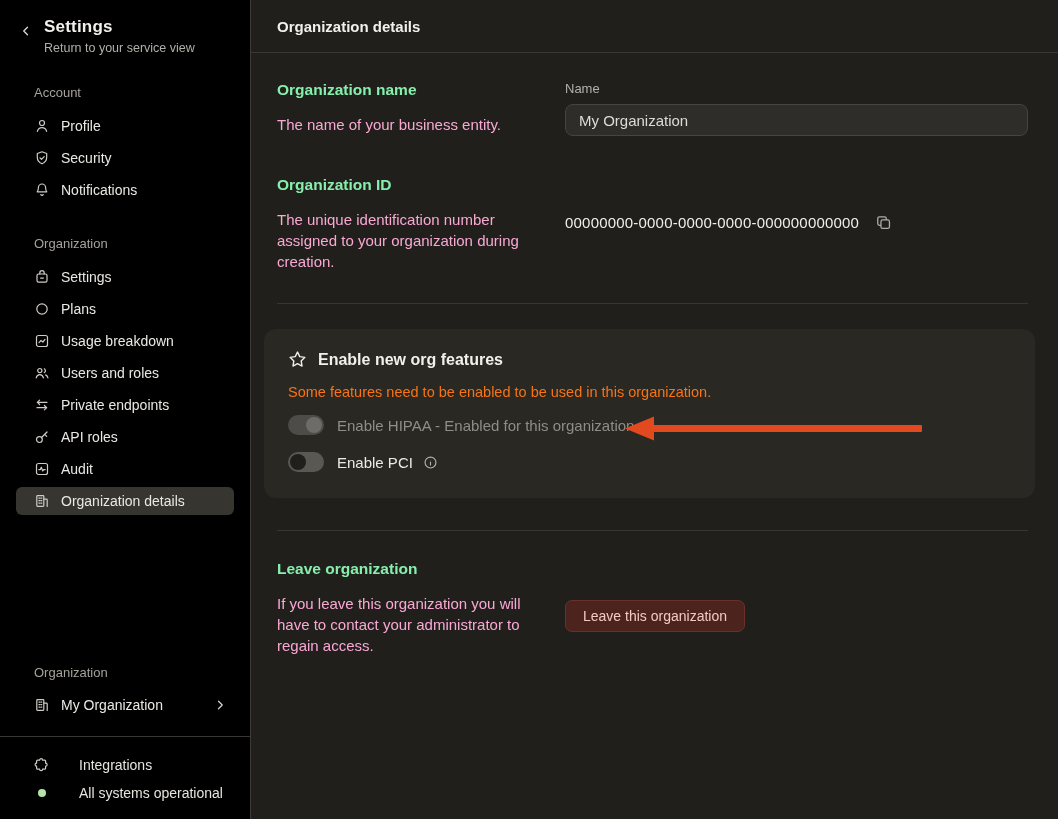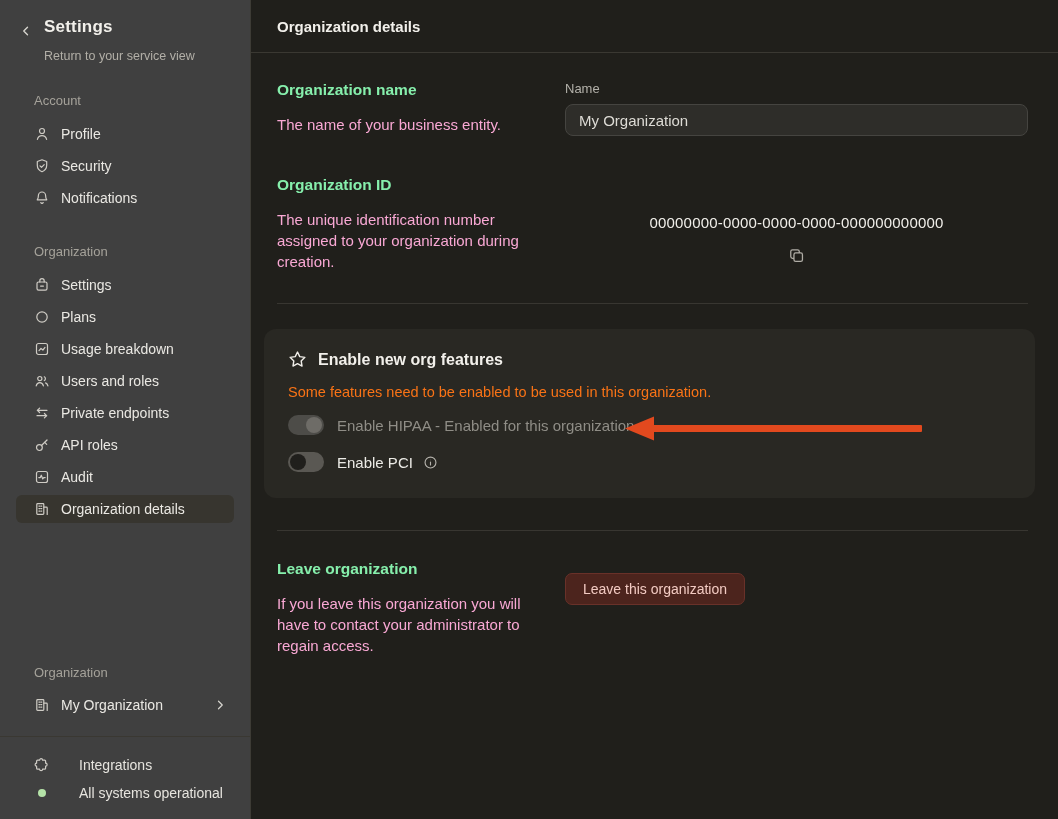--- a/index.html
+++ b/index.html
@@ -5,27 +5,27 @@
   * { margin:0; padding:0; box-sizing:border-box; }
   html,body { background:#15140f; }
   body { font-family:"Liberation Sans", sans-serif; }
   .root {
     position:relative; width:1058px; height:819px;
     background:#201f1b; color:#eceae5; overflow:hidden;
   }
   
   .sidebar {
     position:absolute; left:0; top:0; width:251px; height:819px;
-    background:#404040; border-right:1px solid #3d3b35;
+    background:#000000; border-right:1px solid #3d3b35;
     display:flex; flex-direction:column;
   }
   .sb-header { display:flex; align-items:flex-start; padding:17px 14px 0 20px; gap:10px; }
   .back-btn { margin-top:8px; width:14px; display:flex; cursor:pointer; color:#d8d6d0; background:none; border:none; }
   .sb-title { font-size:17px; font-weight:700; color:#f2f0eb; letter-spacing:.2px; }
-  .sb-subtitle { font-size:12.5px; color:#b2afa7; margin-top:12px; }
+  .sb-subtitle { font-size:12.5px; color:#b2afa7; margin-top:4px; }
   .sb-section-label { font-size:13px; color:#a5a29a; padding:0 18px 0 34px; margin-top:30px; margin-bottom:10px; }
   .nav-item {
     display:flex; align-items:center; gap:11px;
     margin:2px 16px; padding:0 8px 0 18px; height:28px;
     border-radius:6px; font-size:14px; color:#eae8e3; cursor:pointer;
   }
   .nav-item.selected { background:#37352f; }
   .nav-item .ico { display:flex; width:16px; height:16px; color:#cfccc5; flex:none; }
   .sb-spacer { flex:1; }
   .org-switch-label { font-size:13px; color:#a5a29a; padding-left:34px; margin-bottom:10px; }
@@ -53,21 +53,21 @@
   .sec-title { font-size:15.5px; font-weight:700; color:#86efac; }
   .sec-desc { font-size:15px; color:#f9a8d4; line-height:21px; margin-top:15px; max-width:255px; }
   .row-name { padding-top:28px; }
   .field-label { font-size:13px; color:#b3b1aa; display:block; margin-bottom:8px; }
   .text-input {
     width:100%; height:32px; background:#2e2d29; border:1px solid #454440;
     border-radius:8px; color:#dddbd5; font-size:15px; padding:0 13px;
     font-family:"Liberation Sans", sans-serif; outline:none;
   }
   .row-id { padding-top:40px; }
-  .uuid-wrap { display:flex; align-items:center; gap:16px; margin-top:38px;flex-direction:column; }
+  .uuid-wrap { display:flex; align-items:center; gap:16px; margin-top:38px; }
   .uuid { font-size:15px; font-weight:500; color:#f0eee9; letter-spacing:.2px; }
   .copy-btn { background:none; border:none; display:flex; color:#b0ada6; cursor:pointer; padding:0; }
   .divider { height:1px; background:#383631; margin-top:31px; }
   
   .feature-card {
     position:relative; margin:25px -7px 0 -13px;
     background:#292823; border-radius:12px; padding:21px 24px 24px 24px;
   }
   .card-head { display:flex; align-items:center; gap:11px; }
   .card-head .star { display:flex; color:#f0eee9; }
@@ -82,21 +82,21 @@
   .toggle.on-disabled .knob { right:2px; background:#6e6c67; }
   .toggle.off { background:#5a5853; }
   .toggle.off .knob { left:2px; background:#201f1c; }
   .toggle-label { font-size:15px; color:#ecebe6; }
   .toggle-label.muted { color:#8f8d86; }
   .info-btn { background:none; border:none; display:flex; color:#b5b3ac; cursor:pointer; padding:0; margin-left:-3px; }
   .annotation-arrow { position:absolute; left:623px; top:415px; pointer-events:none; z-index:5; }
   
   .row-leave { padding-top:29px; }
   .danger-btn {
-    margin-top:13px; padding:0 17px; height:32px;
+    margin-top:40px; padding:0 17px; height:32px;
     background:#4c241d; border:1px solid #693129; border-radius:7px;
     color:#f2cac2; font-size:14px; cursor:pointer;
     font-family:"Liberation Sans", sans-serif;
   }
   svg { display:block; }
 </style>
 </head>
 <body>
 
 <div class="root">

